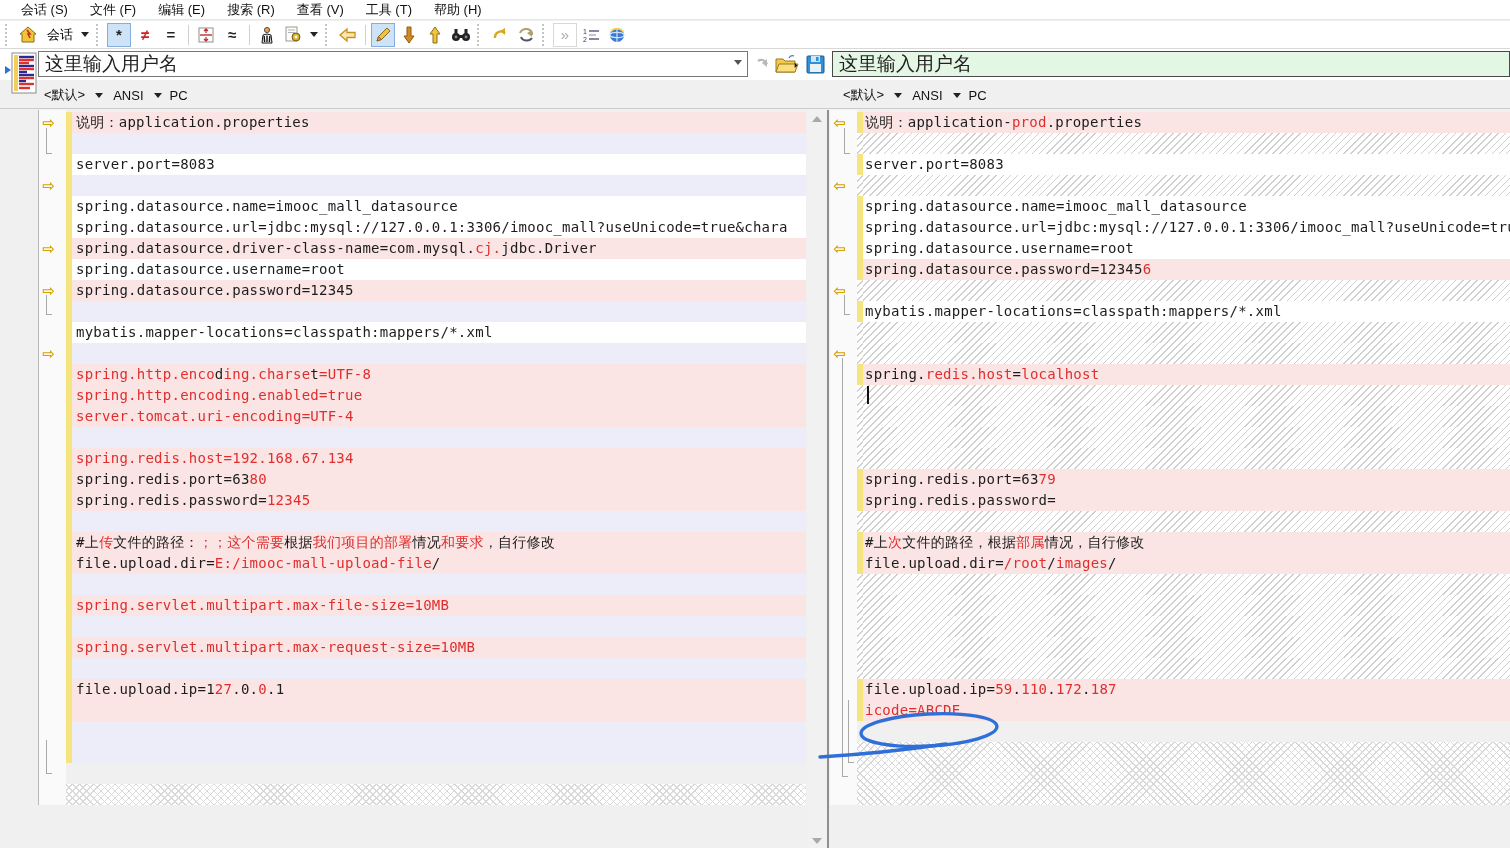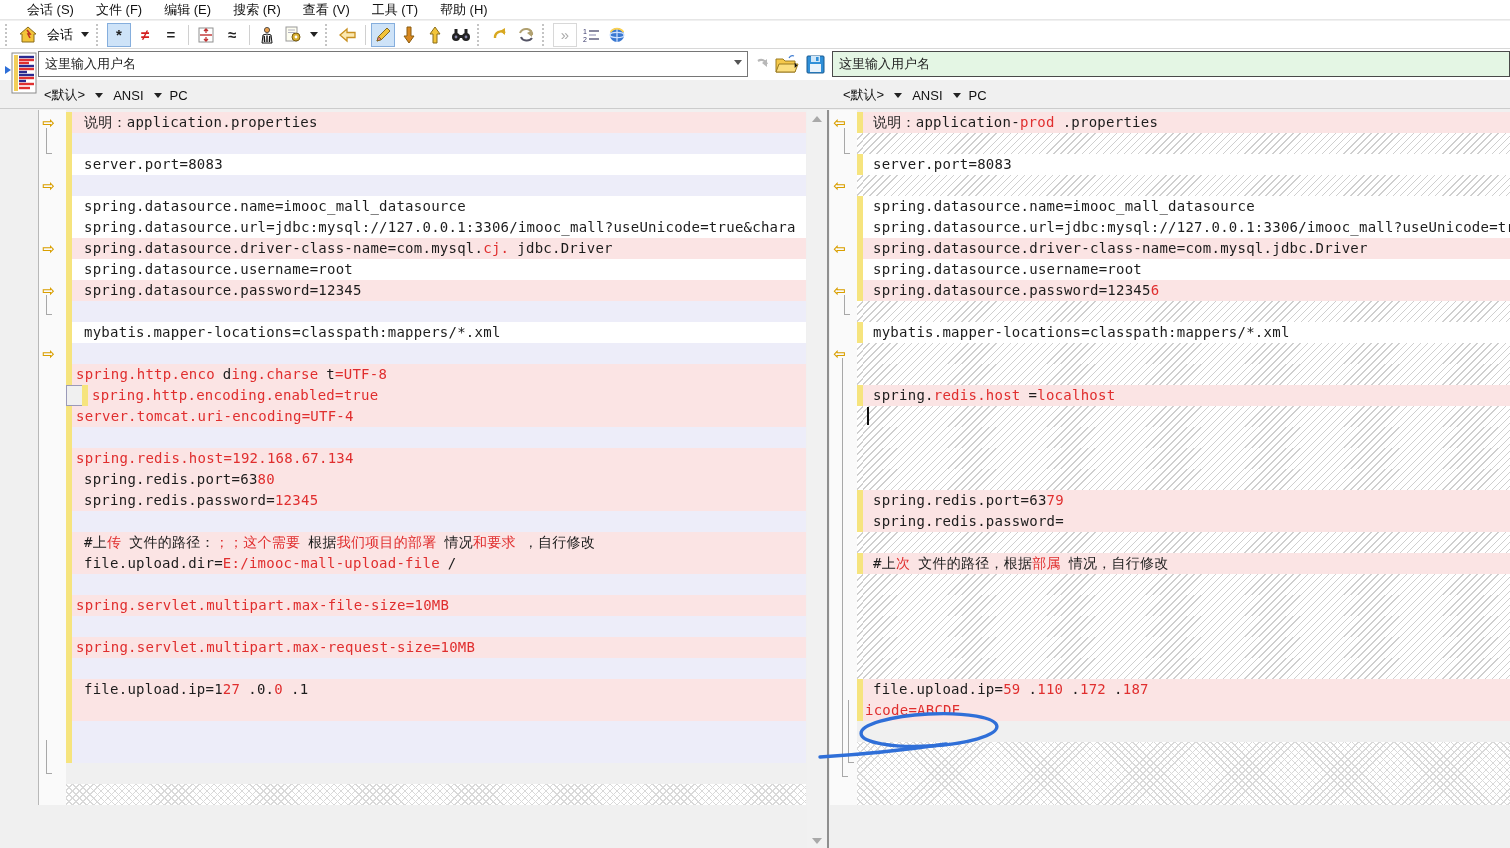--- a/index.html
+++ b/index.html
@@ -4,40 +4,40 @@
 <style>
   html,body{margin:0;padding:0;}
   body{
     width:1510px;height:848px;position:relative;overflow:hidden;
     background:#f0f0f0;
     font-family:"Liberation Sans","DejaVu Sans",sans-serif;
     -webkit-font-smoothing:antialiased;
   }
   
   .menubar{position:absolute;left:0;top:0;width:1510px;height:20px;background:#ffffff;
-    border-bottom:1px solid #e6e6e6;display:flex;align-items:center;padding-left:16px;box-sizing:border-box;}
+    border-bottom:1px solid #e6e6e6;display:flex;align-items:center;padding-left:10px;box-sizing:border-box;}
   .menu-item{font-size:13px;color:#111;padding:0 11px;height:20px;line-height:20px;cursor:default;}
   
   .toolbar{position:absolute;left:0;top:21px;width:1510px;height:28px;background:#ffffff;
     border-bottom:1px solid #d8d8d8;display:flex;align-items:center;box-sizing:border-box;padding-left:2px;}
   .grip{width:5px;height:22px;border-left:2px dotted #c4c4c4;margin:0 3px;}
   .sep{width:1px;height:20px;background:#d0d0d0;margin:0 4px;}
   .tbtn{min-width:24px;height:24px;display:flex;align-items:center;justify-content:center;
     border:1px solid transparent;box-sizing:border-box;margin:0 1px;font-size:15px;color:#222;}
   .tbtn.pressed{background:#cee3f8;border-color:#85aedd;}
   .glyph-red{color:#d42020;font-weight:bold;}
   .glyph-b{font-weight:bold;}
   .session-label{font-size:13px;padding:0 4px 0 6px;}
   .dd-tri{width:0;height:0;border-left:4px solid transparent;border-right:4px solid transparent;
     border-top:5px solid #222;margin:0 4px;}
   .dis{color:#aaa;}
   
   .session-row{position:absolute;left:0;top:49px;width:1510px;height:31px;background:#fff;}
   .map-icon{position:absolute;left:5px;top:3px;}
-  .sess-input{position:absolute;top:2px;height:26px;box-sizing:border-box;font-size:13px;
+  .sess-input{position:absolute;top:2px;height:26px;box-sizing:border-box;font-size:19px;
     display:flex;align-items:center;padding-left:6px;color:#222;}
   .sess-input.left{left:38px;width:710px;background:#fff;border:1px solid #767676;}
   .sess-input.right{left:832px;width:678px;background:#e4f6e4;border:1px solid #4a4a4a;}
   .combo-arrow{position:absolute;right:5px;top:8px;width:0;height:0;border-left:4px solid transparent;
     border-right:4px solid transparent;border-top:5px solid #555;}
   .mini-btn{position:absolute;top:4px;width:24px;height:23px;display:flex;align-items:center;justify-content:center;}
   
   .pane-header{position:absolute;top:84px;height:22px;display:flex;align-items:center;font-size:13px;color:#111;}
   .pane-header .h-item{margin-right:6px;}
   .hdr-line{position:absolute;left:0;top:108px;width:1510px;height:1px;background:#cccccc;}
@@ -53,22 +53,22 @@
   .lines.ll{left:66px;width:740px;} .lines.rl{left:857px;width:653px;}
   .row{height:21px;display:flex;}
   .bar{width:6px;flex:none;}
   .txt{flex:1;white-space:pre;overflow:hidden;line-height:21px;padding-left:4px;position:relative;}
   .rl .txt{padding-left:2px;}
   .bg-white .txt{background:#ffffff;} .bg-white .bar{background:#f6e47e;}
   .bg-blank .txt{background:#ededf9;} .bg-blank .bar{background:#f6e47e;}
   .bg-pink .txt{background:#fbe4e4;} .bg-pink .bar{background:#f6e47e;}
   .bg-gap .txt,.bg-gap .bar{
     background:repeating-linear-gradient(135deg,#ffffff 0px,#ffffff 4px,#cfcfcf 4px,#cfcfcf 5px);}
-  .row.selected{box-shadow:inset 0 0 0 1px #9a9ab8;padding-left:16px;}
-  .blk{color:#1c1c1c;margin-left:8px;} .red{color:#e02e2e;}
+  .row.selected{box-shadow:inset 0 0 0 1px #9a9ab8;}
+  .blk{color:#1c1c1c;} .red{color:#e02e2e;}
   .caret{position:absolute;left:857px;width:2px;height:18px;background:#111;z-index:5;}
   .eof{position:absolute;
     background:repeating-linear-gradient(45deg,rgba(255,255,255,0) 0 4px,#d9d9d9 4px 5px),
                repeating-linear-gradient(135deg,#ffffff 0 4px,#d9d9d9 4px 5px);}
   .eof.le{left:66px;top:784px;width:740px;height:21px;}
   .eof.re{left:857px;top:742px;width:653px;height:63px;}
   
   .vscroll{position:absolute;left:807px;top:110px;width:19px;height:738px;background:#f1f1f1;}
   .vs-arrow{position:absolute;left:5px;width:0;height:0;border-left:5px solid transparent;border-right:5px solid transparent;}
   .vs-up{top:6px;border-bottom:6px solid #a9a9a9;}
@@ -446,24 +446,20 @@
       <span class="txt"></span>
     </div>
     <div class="row bg-white">
       <span class="bar"></span>
       <span class="txt"><span class="blk">spring.datasource.name=imooc_mall_datasource</span></span>
     </div>
     <div class="row bg-white">
       <span class="bar"></span>
       <span class="txt"><span class="blk">spring.datasource.url=jdbc:mysql://127.0.0.1:3306/imooc_mall?useUnicode=true&amp;chara</span></span>
     </div>
-    <div class="row bg-pink">
-      <span class="bar"></span>
-      <span class="txt"><span class="blk">spring.datasource.driver-class-name=com.mysql.jdbc.Driver</span></span>
-    </div>
     <div class="row bg-white">
       <span class="bar"></span>
       <span class="txt"><span class="blk">spring.datasource.username=root</span></span>
     </div>
     <div class="row bg-pink">
       <span class="bar"></span>
       <span class="txt"><span class="blk">spring.datasource.password=12345</span><span class="red">6</span></span>
     </div>
     <div class="row bg-gap">
       <span class="bar"></span>
@@ -509,20 +505,24 @@
       <span class="bar"></span>
       <span class="txt"><span class="blk">spring.redis.password=</span></span>
     </div>
     <div class="row bg-gap">
       <span class="bar"></span>
       <span class="txt"></span>
     </div>
     <div class="row bg-pink">
       <span class="bar"></span>
       <span class="txt"><span class="blk">#上</span><span class="red">次</span><span class="blk">文件的路径，根据</span><span class="red">部属</span><span class="blk">情况，自行修改</span></span>
+    </div>
+    <div class="row bg-pink">
+      <span class="bar"></span>
+      <span class="txt"><span class="blk">file.upload.dir=</span><span class="red">/root</span><span class="blk">/</span><span class="red">images</span><span class="blk">/</span></span>
     </div>
     <div class="row bg-gap">
       <span class="bar"></span>
       <span class="txt"></span>
     </div>
     <div class="row bg-gap">
       <span class="bar"></span>
       <span class="txt"></span>
     </div>
     <div class="row bg-gap">

